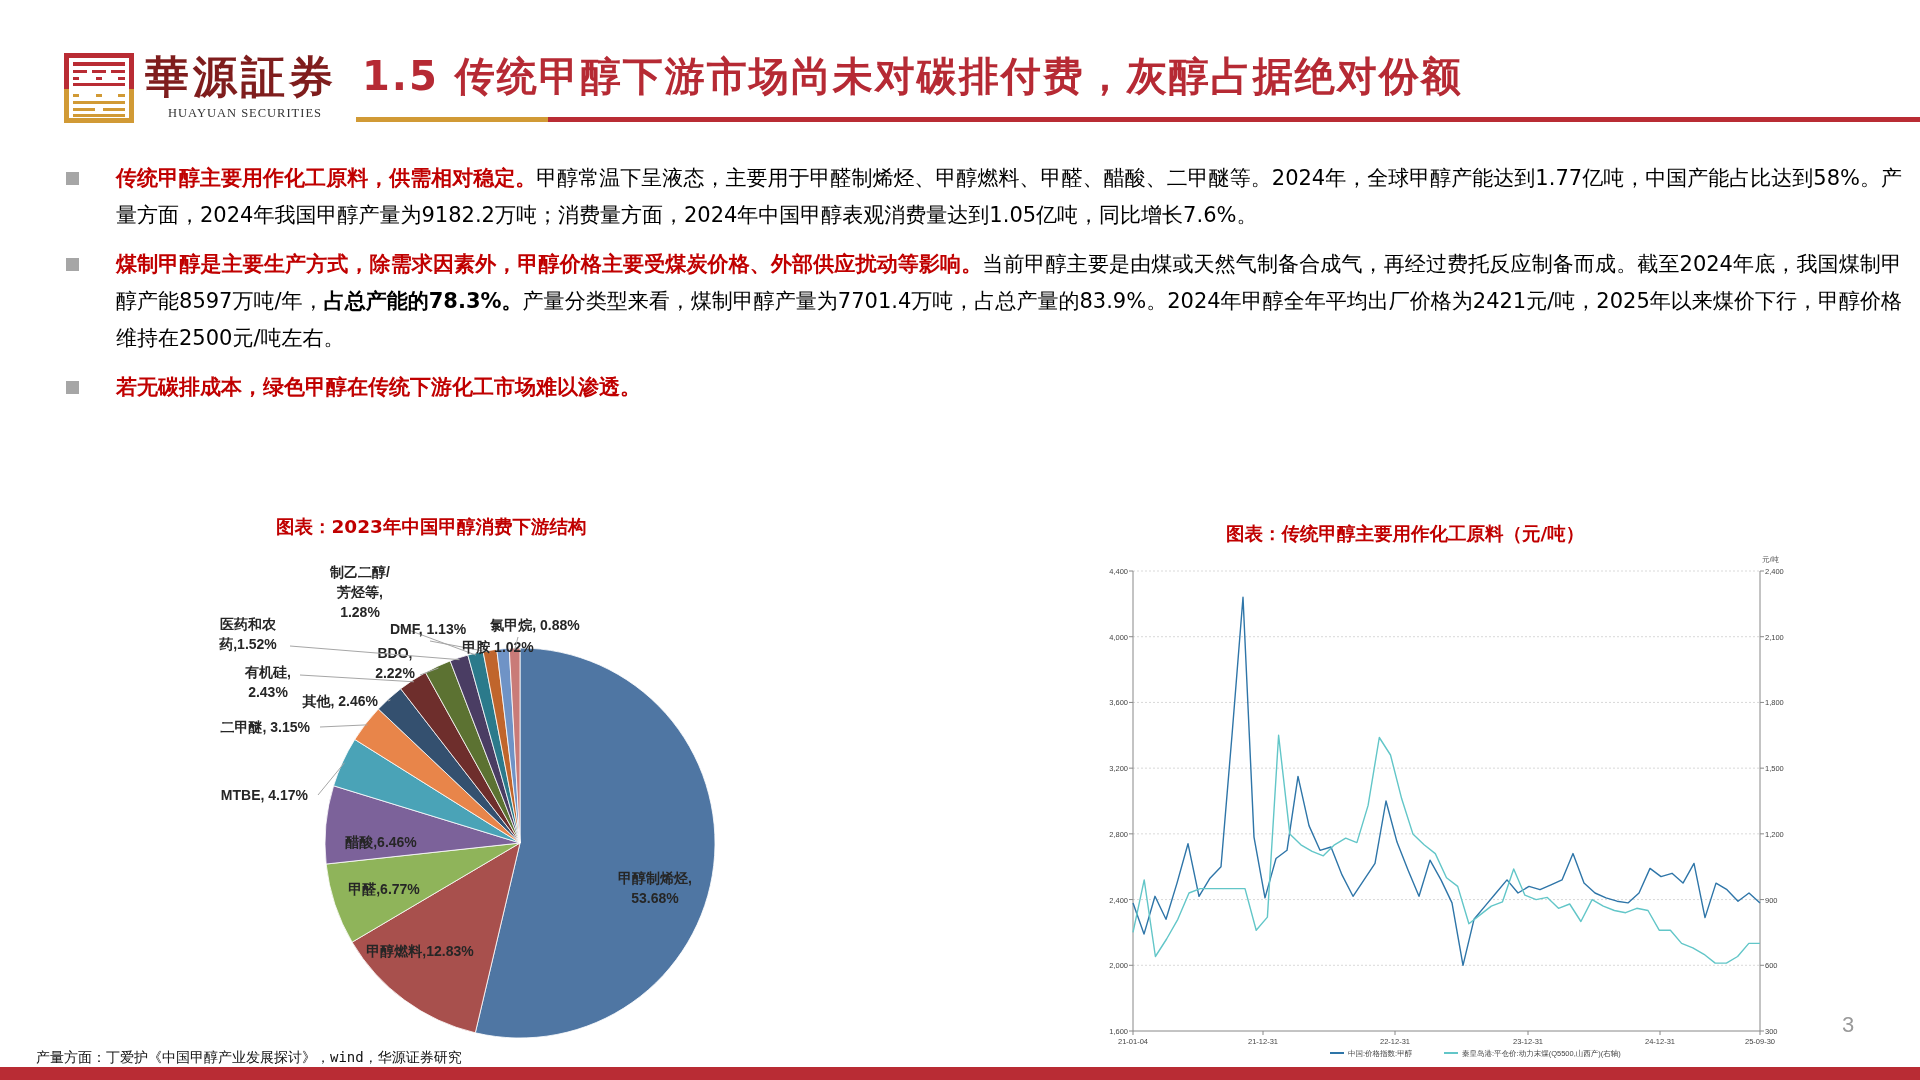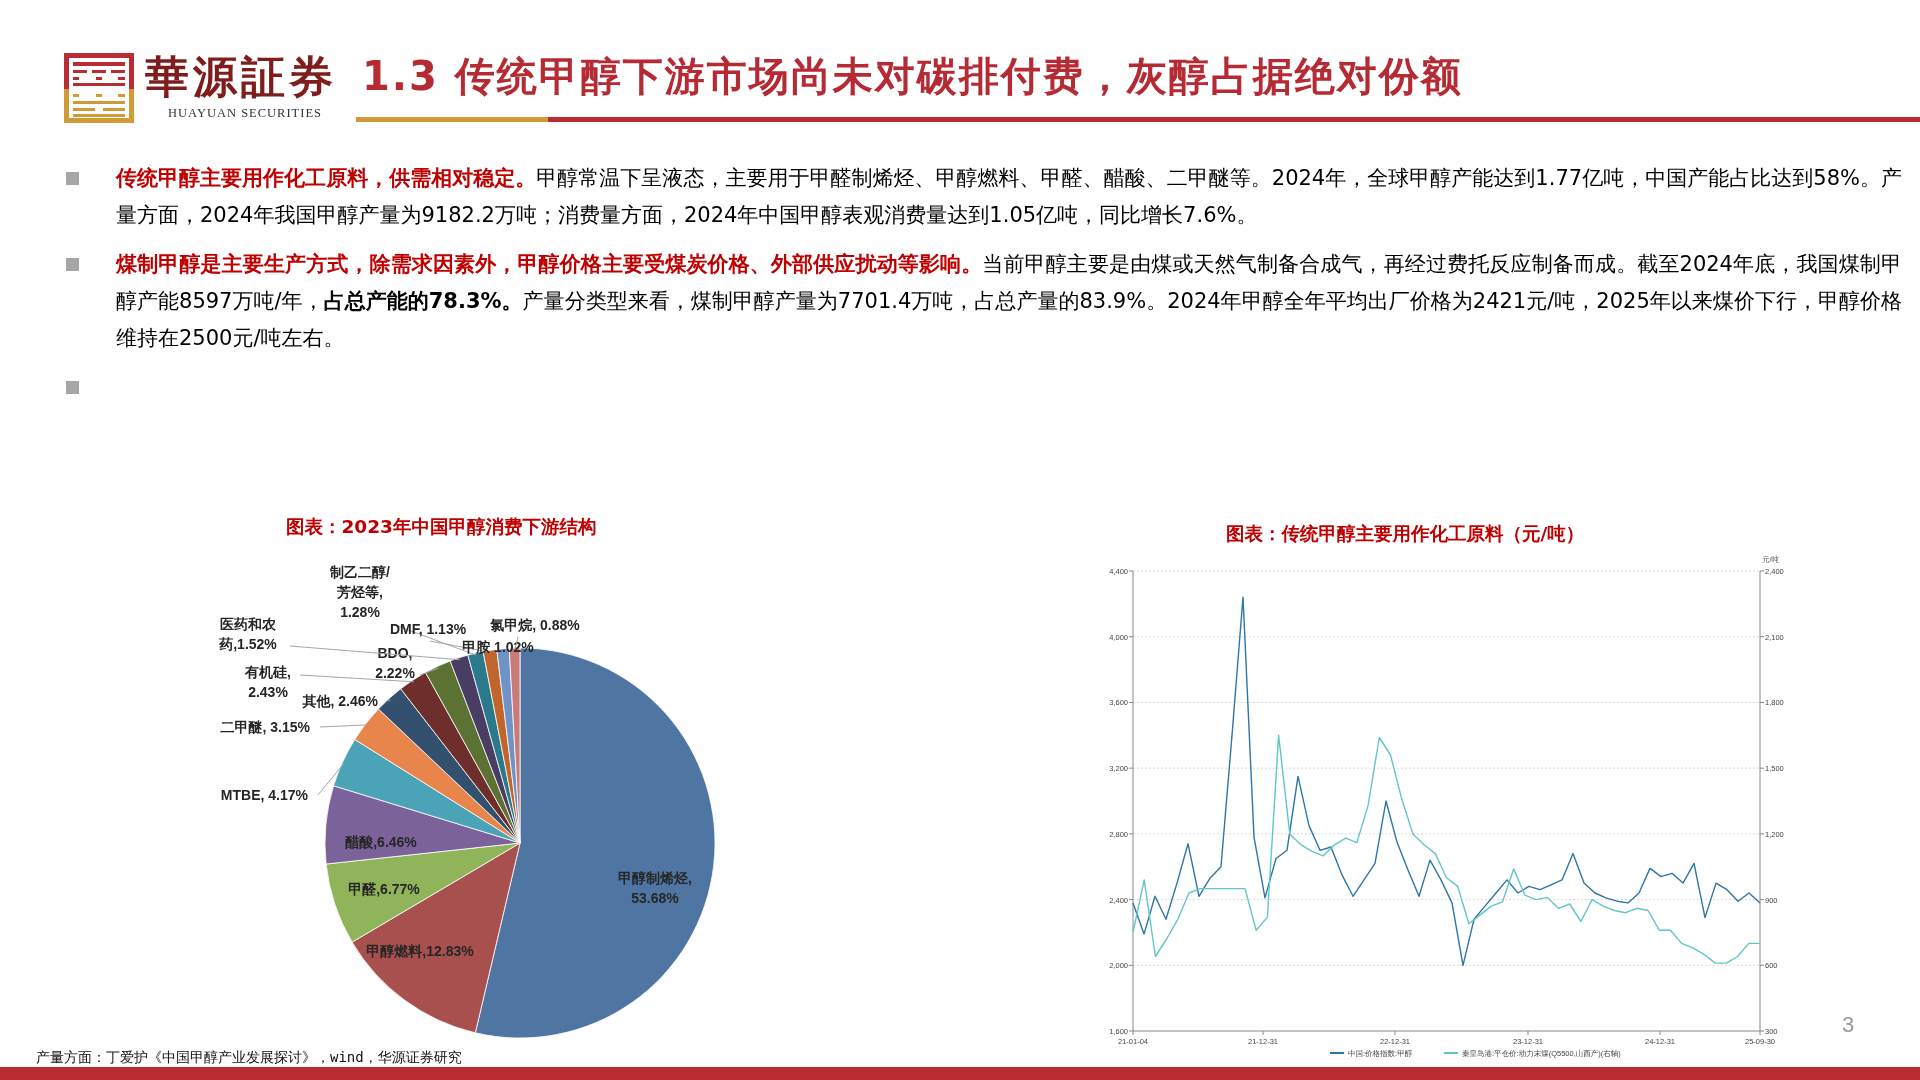--- a/index.html
+++ b/index.html
@@ -41,39 +41,40 @@
   <rect x="10" y="42" width="6" height="3" fill="#d19a35"></rect>
     <rect x="33" y="42" width="6" height="3" fill="#d19a35"></rect>
     <rect x="55" y="42" width="7" height="3" fill="#d19a35"></rect>
   <rect x="10" y="49" width="52" height="3" fill="#d19a35"></rect>
   <rect x="10" y="56" width="22" height="3" fill="#d19a35"></rect>
     <rect x="40" y="56" width="22" height="3" fill="#d19a35"></rect>
   <rect x="10" y="62" width="52" height="3" fill="#d19a35"></rect>
 </svg>
 <div class="brand-cn">華源証券</div>
 <div class="brand-en">HUAYUAN SECURITIES</div>
-<div class="page-title">1.3 传统甲醇下游市场尚未对碳排付费，灰醇占据绝对份额</div>
+<div class="page-title">1.5 传统甲醇下游市场尚未对碳排付费，灰醇占据绝对份额</div>
 <div class="title-rule-gold"></div>
 <div class="title-rule-red"></div>
 
 <div class="bullets">
   <div class="bullet">
     <span class="marker"></span>
     <span class="hl">传统甲醇主要用作化工原料，供需相对稳定。</span><span>甲醇常温下呈液态，主要用于甲醛制烯烃、甲醇燃料、甲醛、醋酸、二甲醚等。2024年，全球甲醇产能达到1.77亿吨，中国产能占比达到58%。产量方面，2024年我国甲醇产量为9182.2万吨；消费量方面，2024年中国甲醇表观消费量达到1.05亿吨，同比增长7.6%。</span>
   </div>
   <div class="bullet">
     <span class="marker"></span>
     <span class="hl">煤制甲醇是主要生产方式，除需求因素外，甲醇价格主要受煤炭价格、外部供应扰动等影响。</span><span>当前甲醇主要是由煤或天然气制备合成气，再经过费托反应制备而成。截至2024年底，我国煤制甲醇产能8597万吨/年，</span><span class="bold">占总产能的78.3%。</span><span>产量分类型来看，煤制甲醇产量为7701.4万吨，占总产量的83.9%。2024年甲醇全年平均出厂价格为2421元/吨，2025年以来煤价下行，甲醇价格维持在2500元/吨左右。</span>
   </div>
   <div class="bullet">
     <span class="marker"></span>
+    <span class="hl">若无碳排成本，绿色甲醇在传统下游化工市场难以渗透。</span>
   </div>
 </div>
 
-<div class="chart-title" style="left:286px; top:514px;">图表：2023年中国甲醇消费下游结构</div>
+<div class="chart-title" style="left:276px; top:514px;">图表：2023年中国甲醇消费下游结构</div>
 <svg id="pie-svg" style="position:absolute; left:0; top:540px;" width="760" height="510" viewBox="0 540 760 510">
   <g id="pie-slices">
       <path d="M520,843 L520,648 A195,195 0 1 1 475.3125493798001,1032.8105154017217 Z" fill="#4f76a3" stroke="#ffffff" stroke-width="0.8"></path>
       <path d="M520,843 L475.3125493798001,1032.8105154017217 A195,195 0 0 1 352.09296903943675,942.1575965521979 Z" fill="#a8504d" stroke="#ffffff" stroke-width="0.8"></path>
       <path d="M520,843 L352.09296903943675,942.1575965521979 A195,195 0 0 1 326.13762340192136,864.032806273646 Z" fill="#8fb45a" stroke="#ffffff" stroke-width="0.8"></path>
       <path d="M520,843 L326.13762340192136,864.032806273646 A195,195 0 0 1 333.5843724644621,785.7792536702675 Z" fill="#7c629a" stroke="#ffffff" stroke-width="0.8"></path>
       <path d="M520,843 L333.5843724644621,785.7792536702675 A195,195 0 0 1 354.76783443902127,739.4464801948802 Z" fill="#4aa3b7" stroke="#ffffff" stroke-width="0.8"></path>
       <path d="M520,843 L354.76783443902127,739.4464801948802 A195,195 0 0 1 378.3553595351591,708.9783755225077 Z" fill="#e8854a" stroke="#ffffff" stroke-width="0.8"></path>
       <path d="M520,843 L378.3553595351591,708.9783755225077 A195,195 0 0 1 400.6768417776421,688.7697049479508 Z" fill="#34506f" stroke="#ffffff" stroke-width="0.8"></path>
       <path d="M520,843 L400.6768417776421,688.7697049479508 A195,195 0 0 1 425.5216632853424,672.4161675549767 Z" fill="#6e2e2c" stroke="#ffffff" stroke-width="0.8"></path>

